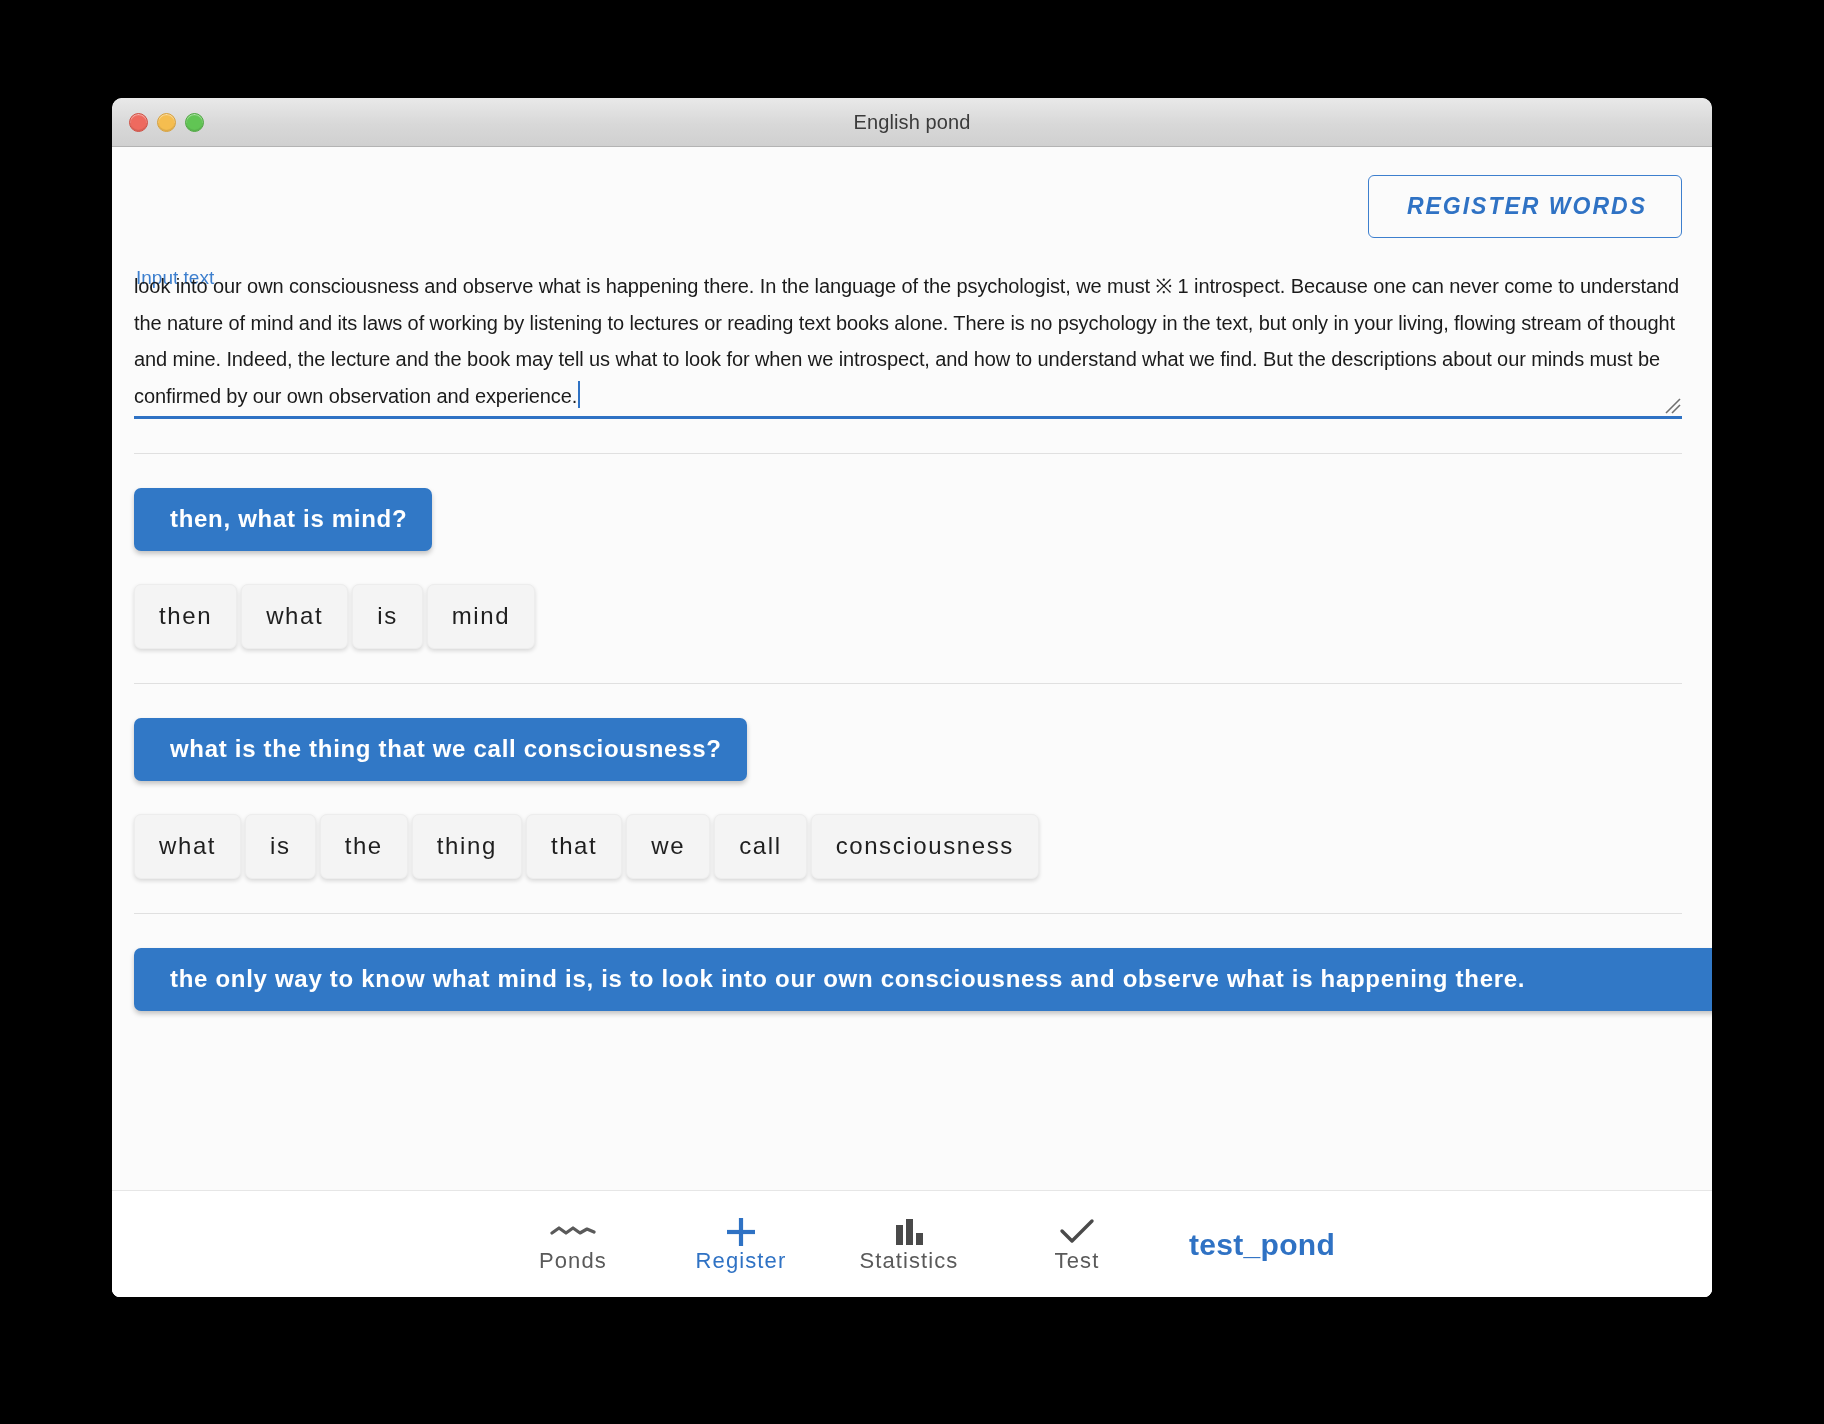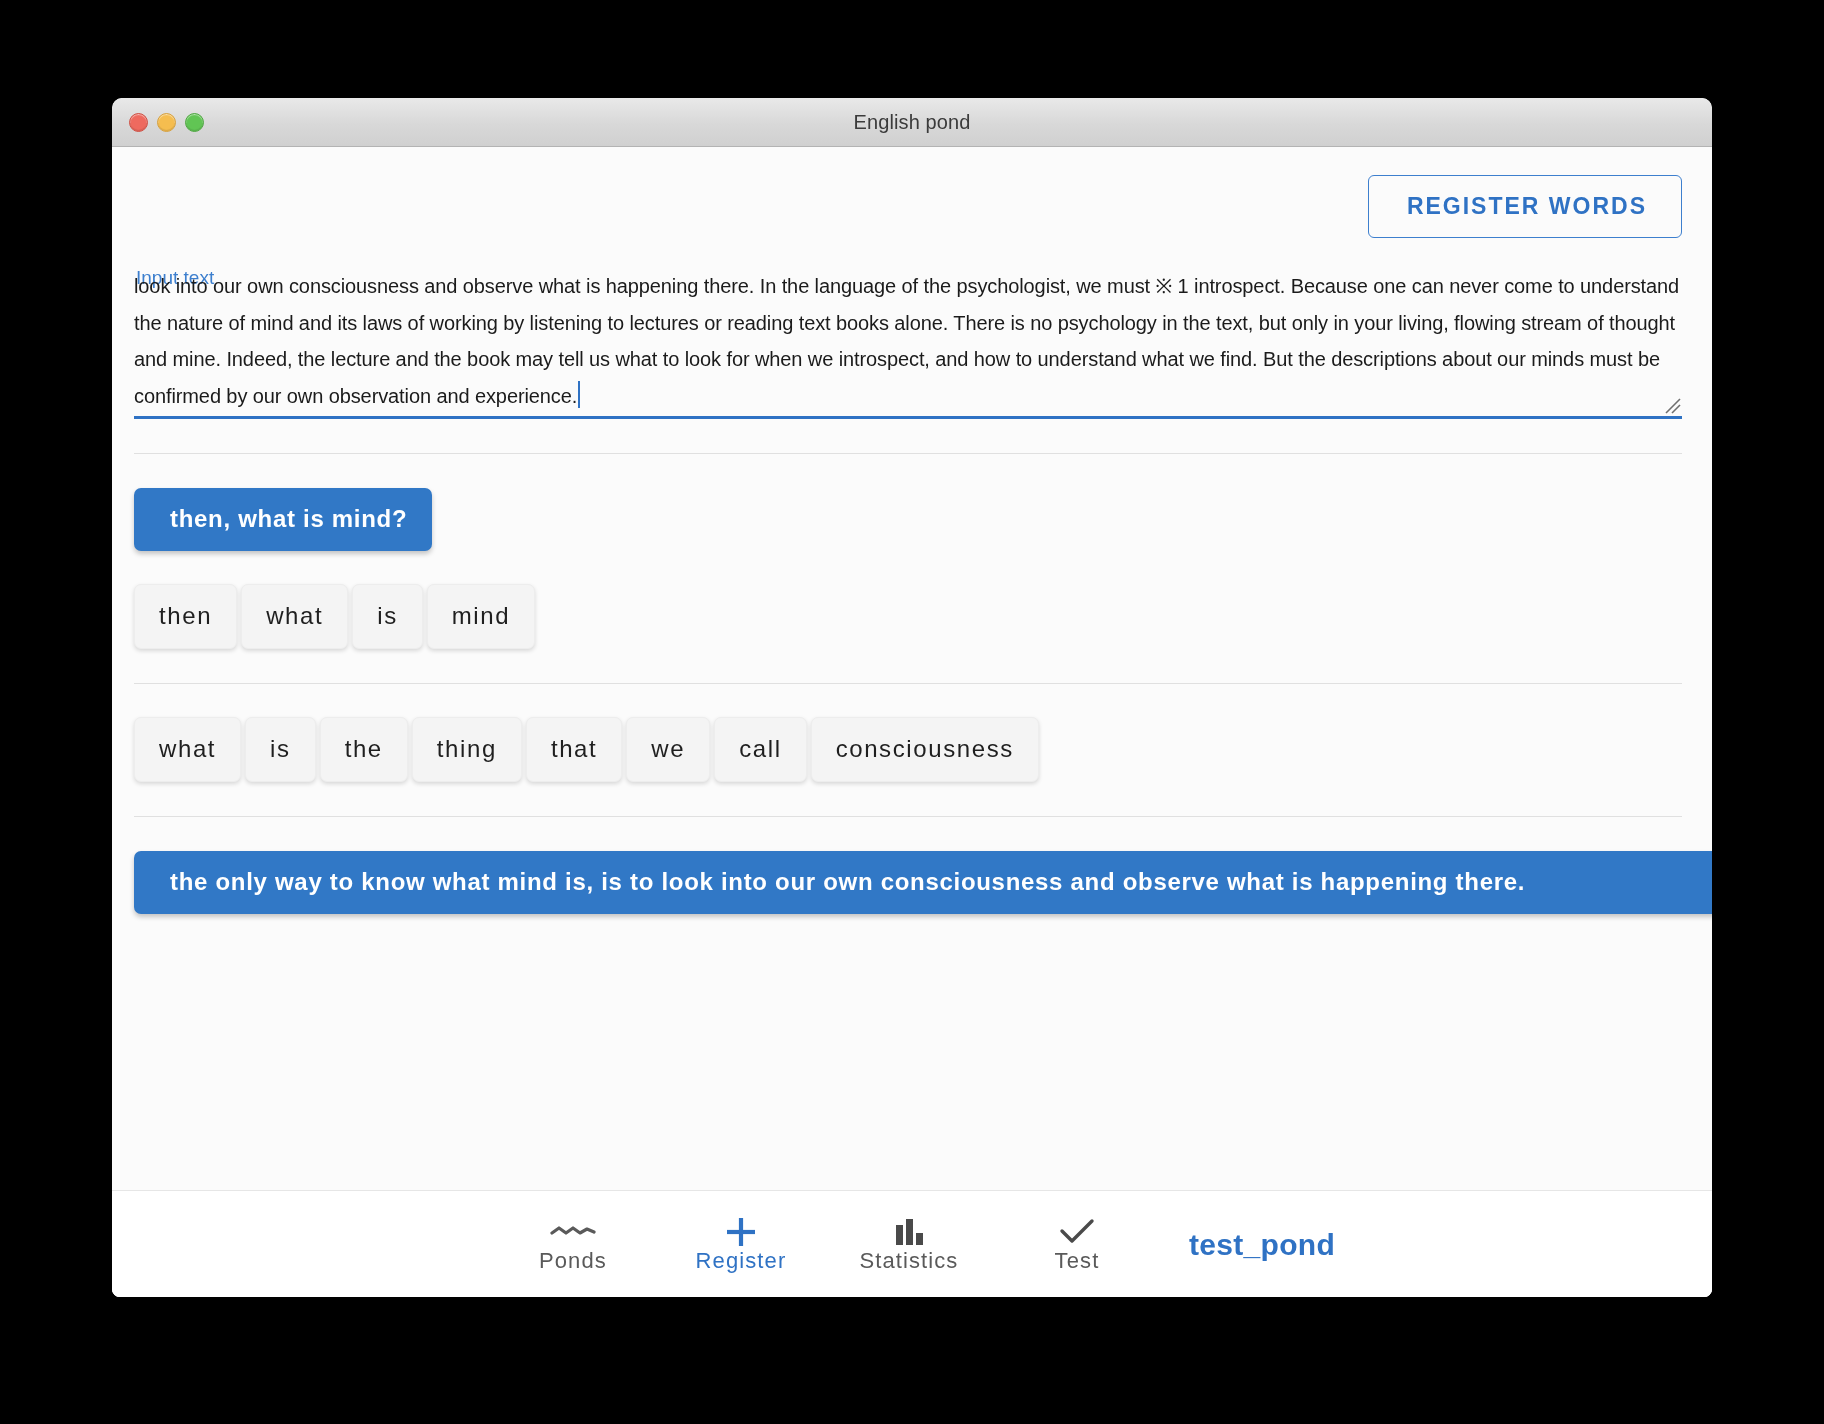--- a/index.html
+++ b/index.html
@@ -88,20 +88,21 @@
     height: 1044px;
     overflow: hidden;
     background: #fbfbfb;
   }
 
   
   .toolbar-row {
     display: flex;
     justify-content: flex-end;
     padding: 28px 30px 0 0;
+    font-style: italic;
   }
 
   #register-words-button {
     border: 1px solid #3d7fce;
     border-radius: 6px;
     background: #fbfbfb;
     color: #2f72c4;
     font-size: 23px;
     font-weight: bold;
     letter-spacing: 2.0px;
@@ -298,20 +299,21 @@
           <div class="word-row">
             <div class="word-chip">then</div>
             <div class="word-chip">what</div>
             <div class="word-chip">is</div>
             <div class="word-chip">mind</div>
           </div>
         </div>
 
         <div class="divider"></div>
         <div class="sentence-block">
+          <div class="sentence-chip">what is the thing that we call consciousness?</div>
           <div class="word-row">
             <div class="word-chip">what</div>
             <div class="word-chip">is</div>
             <div class="word-chip">the</div>
             <div class="word-chip">thing</div>
             <div class="word-chip">that</div>
             <div class="word-chip">we</div>
             <div class="word-chip">call</div>
             <div class="word-chip">consciousness</div>
           </div>

